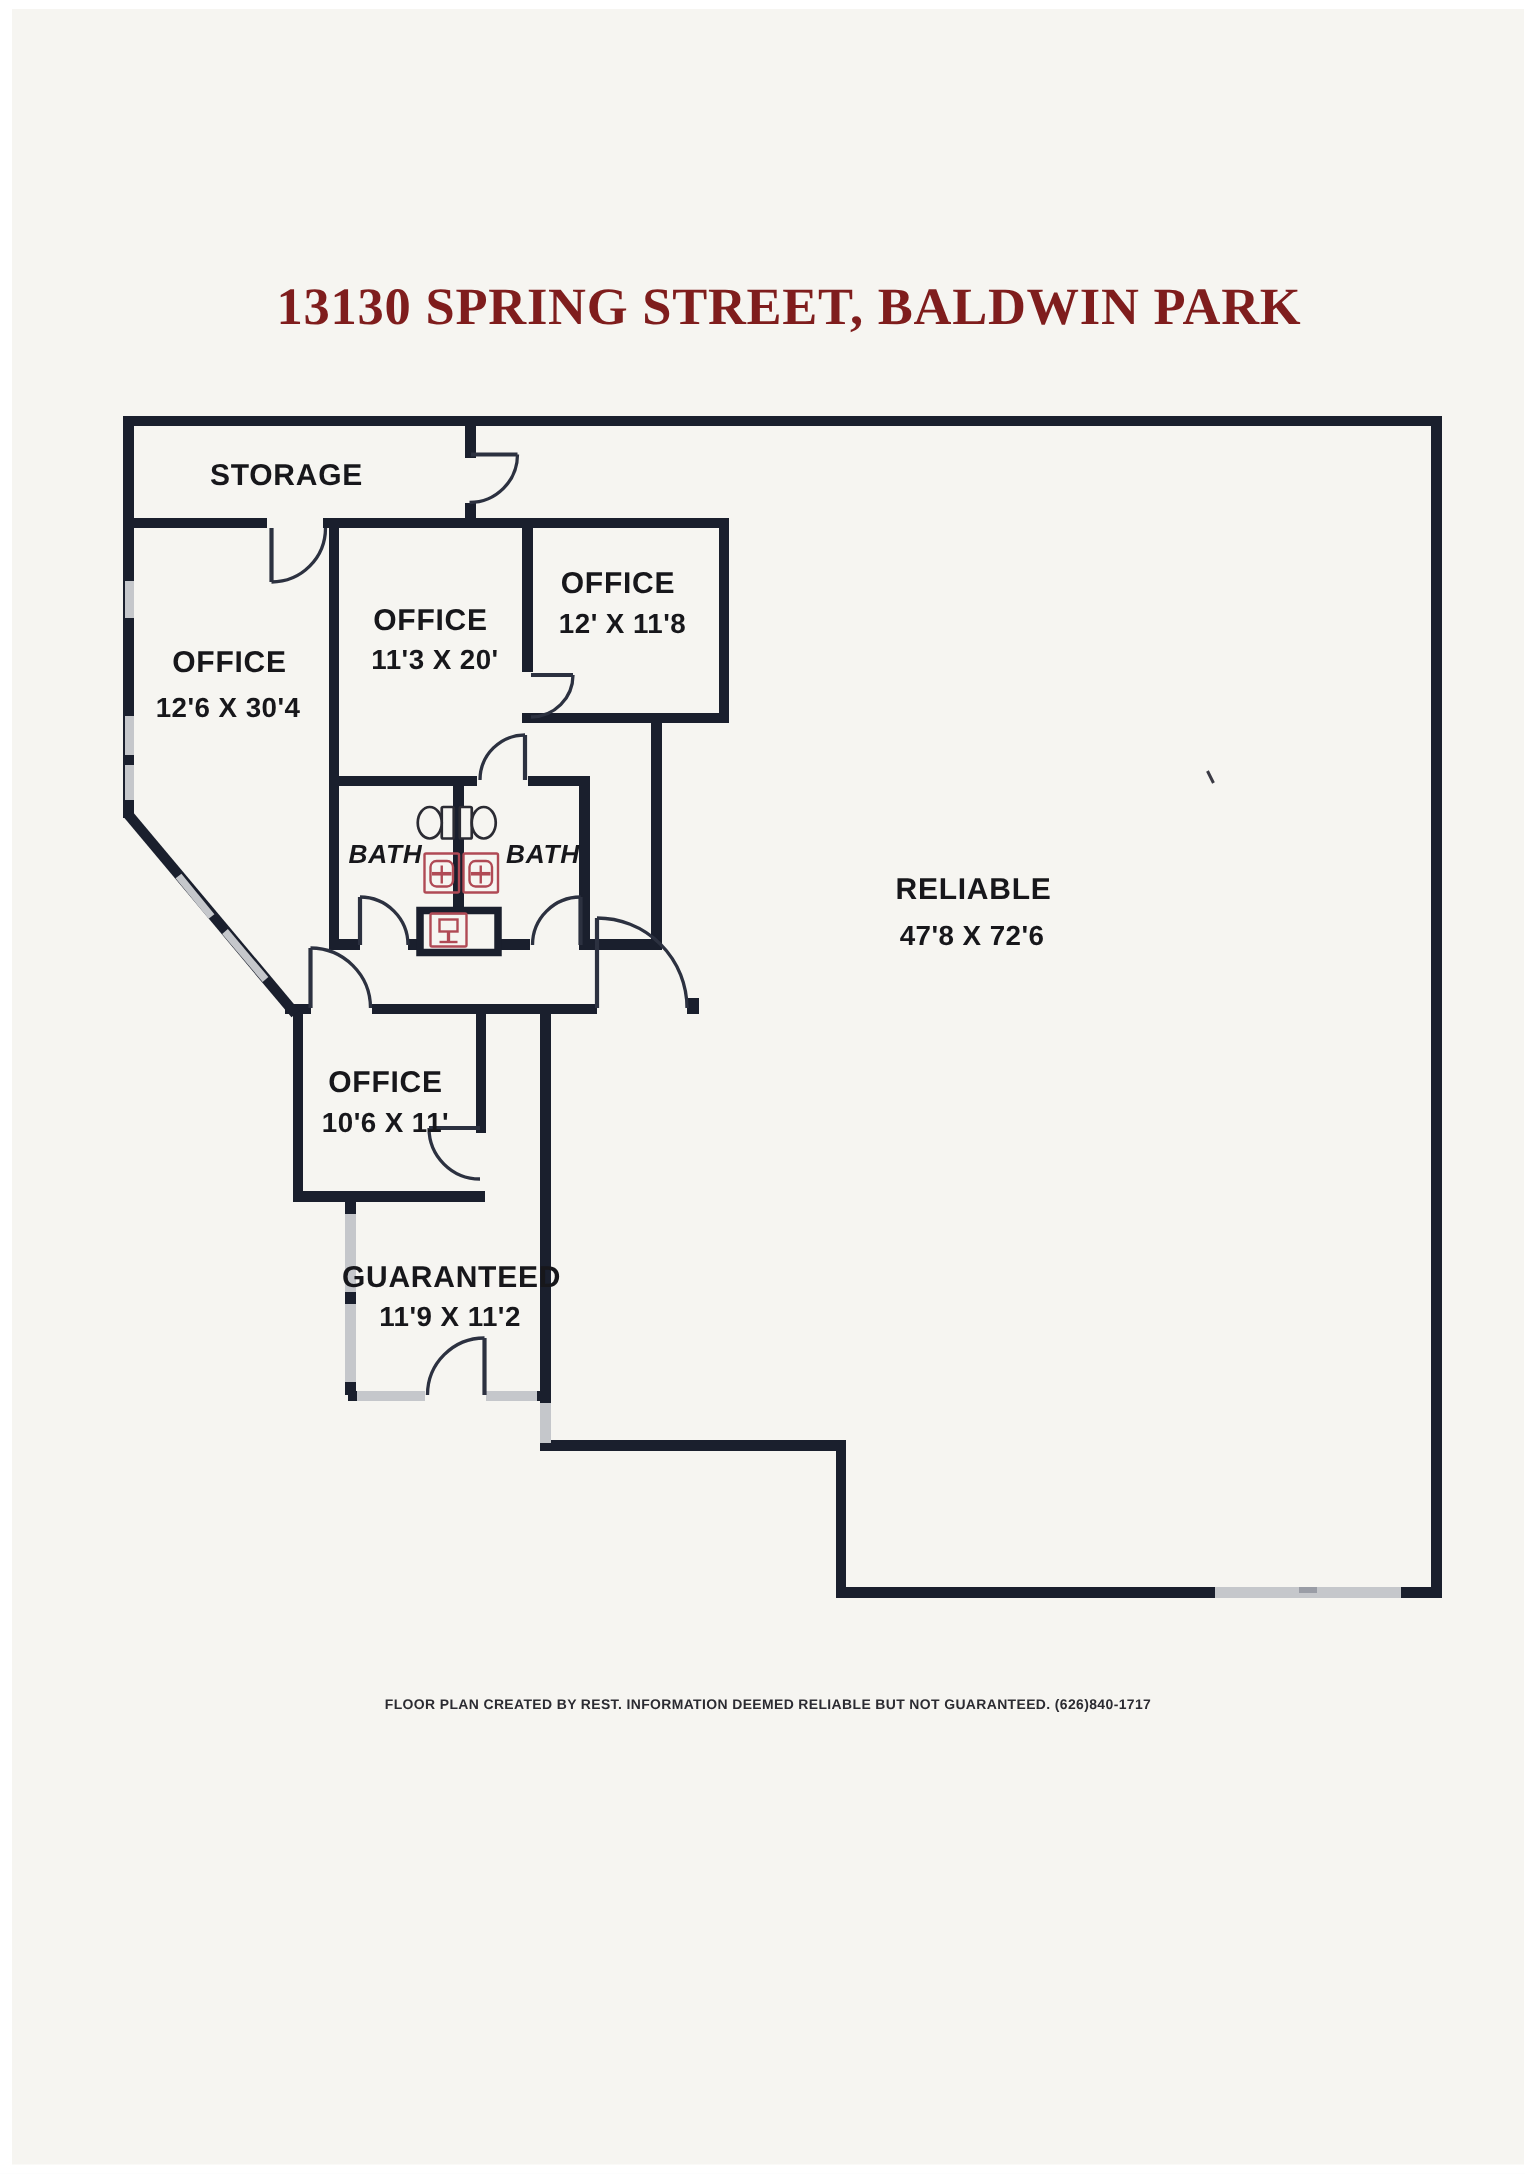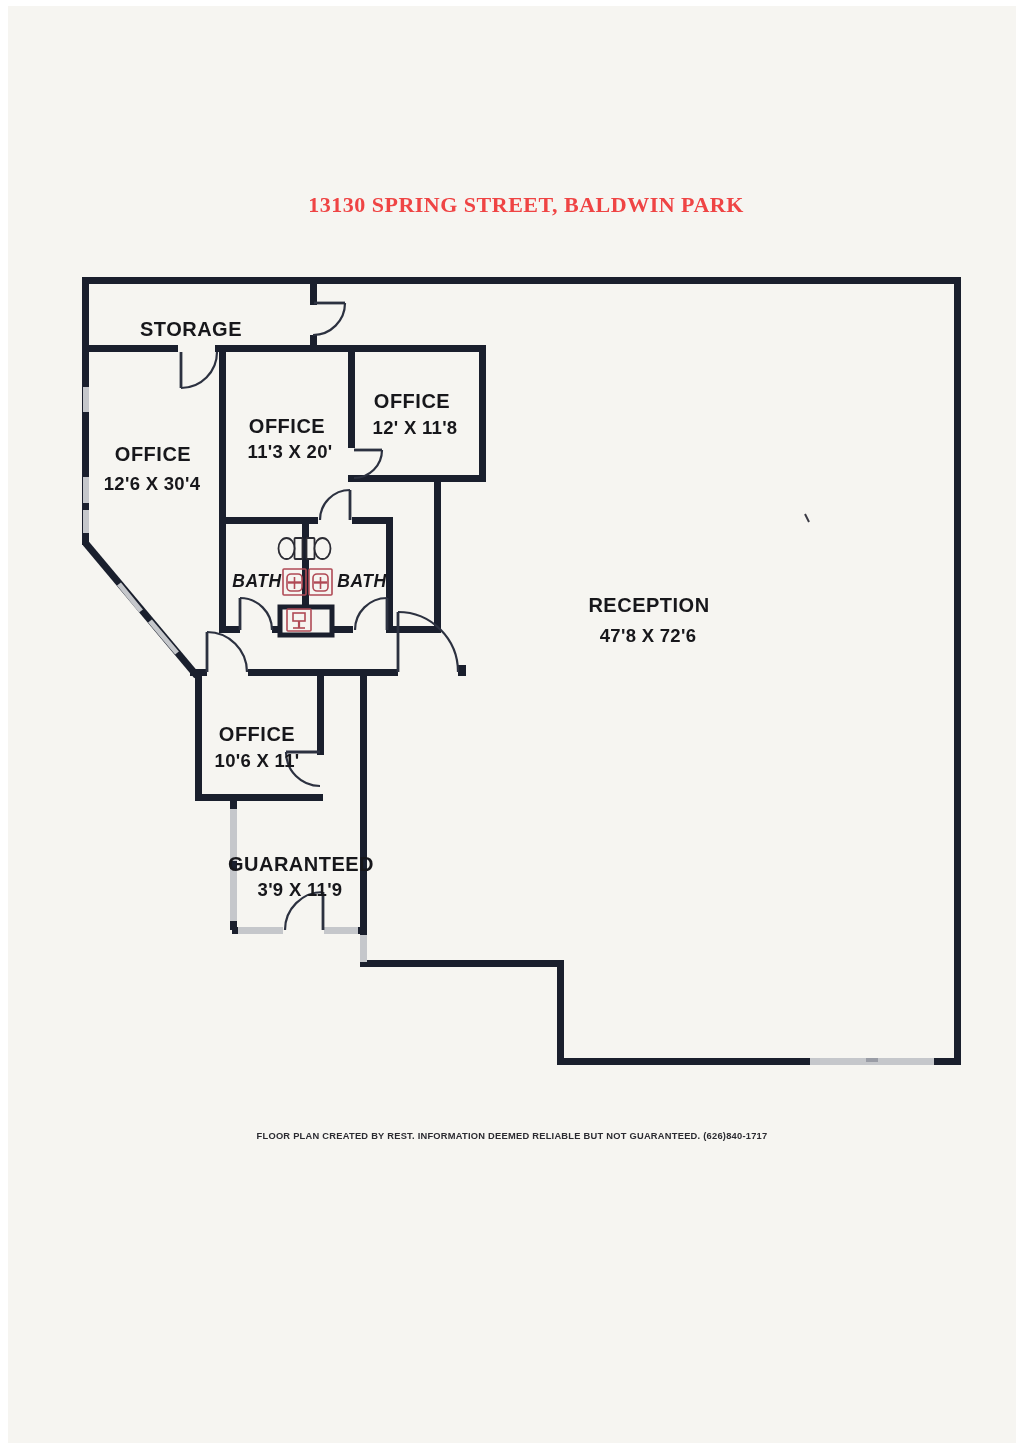--- a/index.html
+++ b/index.html
@@ -6,28 +6,28 @@
   .canvas{
     position:relative;width:1024px;height:1449px;background:#ffffff;
     font-family:"Liberation Sans",sans-serif;overflow:hidden;
   }
   .paper{
     position:absolute;left:8px;top:6px;right:8px;bottom:6px;
     background:var(--paper,#f6f5f1);
   }
   .title{
     position:absolute;left:526px;top:205px;transform:translate(-50%,-50%);
-    font-family:"Liberation Serif",serif;font-weight:bold;font-size:22px;
-    letter-spacing:.5px;color:#ef4444;white-space:nowrap;
+    font-family:"Liberation Serif",serif;font-weight:bold;font-size:35px;
+    letter-spacing:.5px;color:#7f1d1d;white-space:nowrap;
   }
   .plan{position:absolute;left:0;top:0;width:1024px;height:1449px;}
   svg{position:absolute;left:0;top:0;}
   .lbl{
     position:absolute;transform:translate(-50%,-50%);
-    font-weight:bold;color:#17171b;white-space:nowrap;line-height:1;margin-top:12px;
+    font-weight:bold;color:#17171b;white-space:nowrap;line-height:1;
   }
   .room-name{font-size:20px;letter-spacing:.5px;}
   .room-dims{font-size:18.5px;letter-spacing:.3px;}
   .bath-name{font-size:17.5px;letter-spacing:.5px;font-style:italic;}
   .footer{
     position:absolute;left:512px;top:1136px;transform:translate(-50%,-50%);
     font-size:9.3px;font-weight:bold;letter-spacing:.25px;color:#2b2b31;white-space:nowrap;
   }
 </style>
 </head>
@@ -183,24 +183,24 @@
 
     <div class="lbl room-name" style="left:287px;top:414px">OFFICE</div>
     <div class="lbl room-dims" style="left:290px;top:440px">11'3 X 20'</div>
 
     <div class="lbl room-name" style="left:412px;top:389px">OFFICE</div>
     <div class="lbl room-dims" style="left:415px;top:416px">12' X 11'8</div>
 
     <div class="lbl bath-name" style="left:257px;top:570px">BATH</div>
     <div class="lbl bath-name" style="left:362px;top:570px">BATH</div>
 
-    <div class="lbl room-name" style="left:649px;top:593px">RECEPTION</div>
+    <div class="lbl room-name" style="left:649px;top:593px">RELIABLE</div>
     <div class="lbl room-dims" style="left:648px;top:624px">47'8 X 72'6</div>
 
     <div class="lbl room-name" style="left:257px;top:722px">OFFICE</div>
     <div class="lbl room-dims" style="left:257px;top:749px">10'6 X 11'</div>
 
     <div class="lbl room-name" style="left:301px;top:852px">GUARANTEED</div>
-    <div class="lbl room-dims" style="left:300px;top:878px">3'9 X 11'9</div>
+    <div class="lbl room-dims" style="left:300px;top:878px">11'9 X 11'2</div>
   </div>
 
   <div class="footer">FLOOR PLAN CREATED BY REST. INFORMATION DEEMED RELIABLE BUT NOT GUARANTEED. (626)840-1717</div>
 </div>
 
 </body></html>

